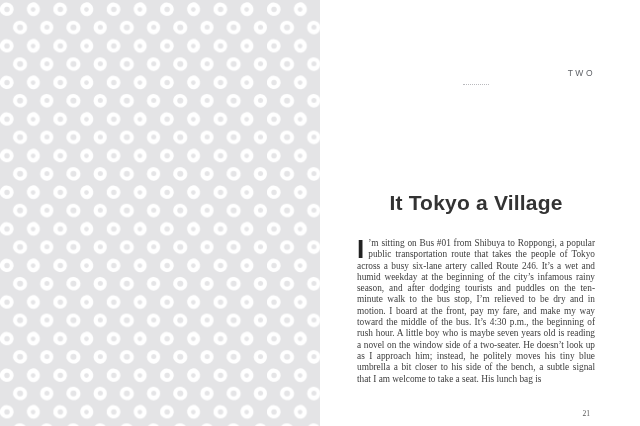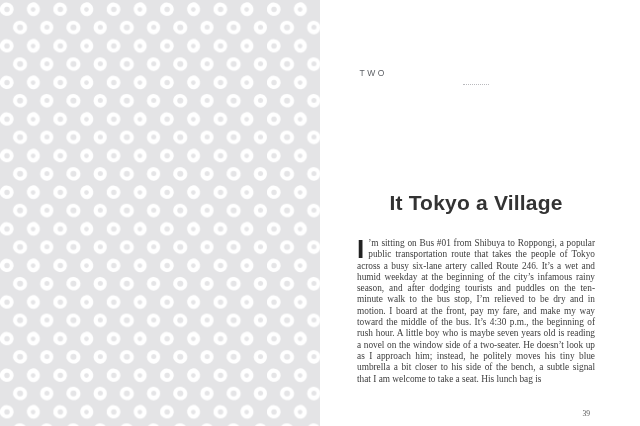--- a/index.html
+++ b/index.html
@@ -24,21 +24,21 @@
   }
   .pattern-svg{display:block;width:320px;height:426px;}
   .ring-outer{fill:var(--ring);}
   .ring-hole{fill:var(--left-page-bg);}
   .bg-rect{fill:var(--left-page-bg);}
   .right-page{
     position:absolute;left:320px;top:0;width:320px;height:426px;
     background:var(--right-page-bg);
     padding:62px 45px 0 37px;
   }
-  .chapter-head{text-align:left;}
+  .chapter-head{text-align:right;}
   .chapter-number{
     display:inline-block;
     font-family:"Liberation Sans",sans-serif;
     font-size:8.5px;line-height:12px;
     letter-spacing:2.5px;padding-left:2.5px;
     color:var(--chapter-color);
   }
   .chapter-rule{
     width:26px;margin:4px auto 0 auto;
     border-top:1px dotted var(--rule-color);
@@ -114,16 +114,16 @@
       <span class="chapter-number">TWO</span>
       <div class="chapter-rule"></div>
     </div>
 
     <h1 class="chapter-title">It Tokyo a Village</h1>
 
     <p class="body-paragraph">
       <span class="drop-cap">I</span><span>’m sitting on Bus #01 from Shibuya to Roppongi, a popular public transportation route that takes the people of Tokyo across a busy six-lane artery called Route 246. It’s a wet and humid weekday at the beginning of the city’s infamous rainy season, and after dodging tourists and puddles on the ten-minute walk to the bus stop, I’m relieved to be dry and in motion. I board at the front, pay my fare, and make my way toward the middle of the bus. It’s 4:30 p.m., the beginning of rush hour. A little boy who is maybe seven years old is reading a novel on the window side of a two-seater. He doesn’t look up as I approach him; instead, he politely moves his tiny blue umbrella a bit closer to his side of the bench, a subtle signal that I am welcome to take a seat. His lunch bag is</span>
     </p>
 
-    <div class="page-number">39</div>
+    <div class="page-number">21</div>
   </div>
 
 </div>
 
 </body></html>

